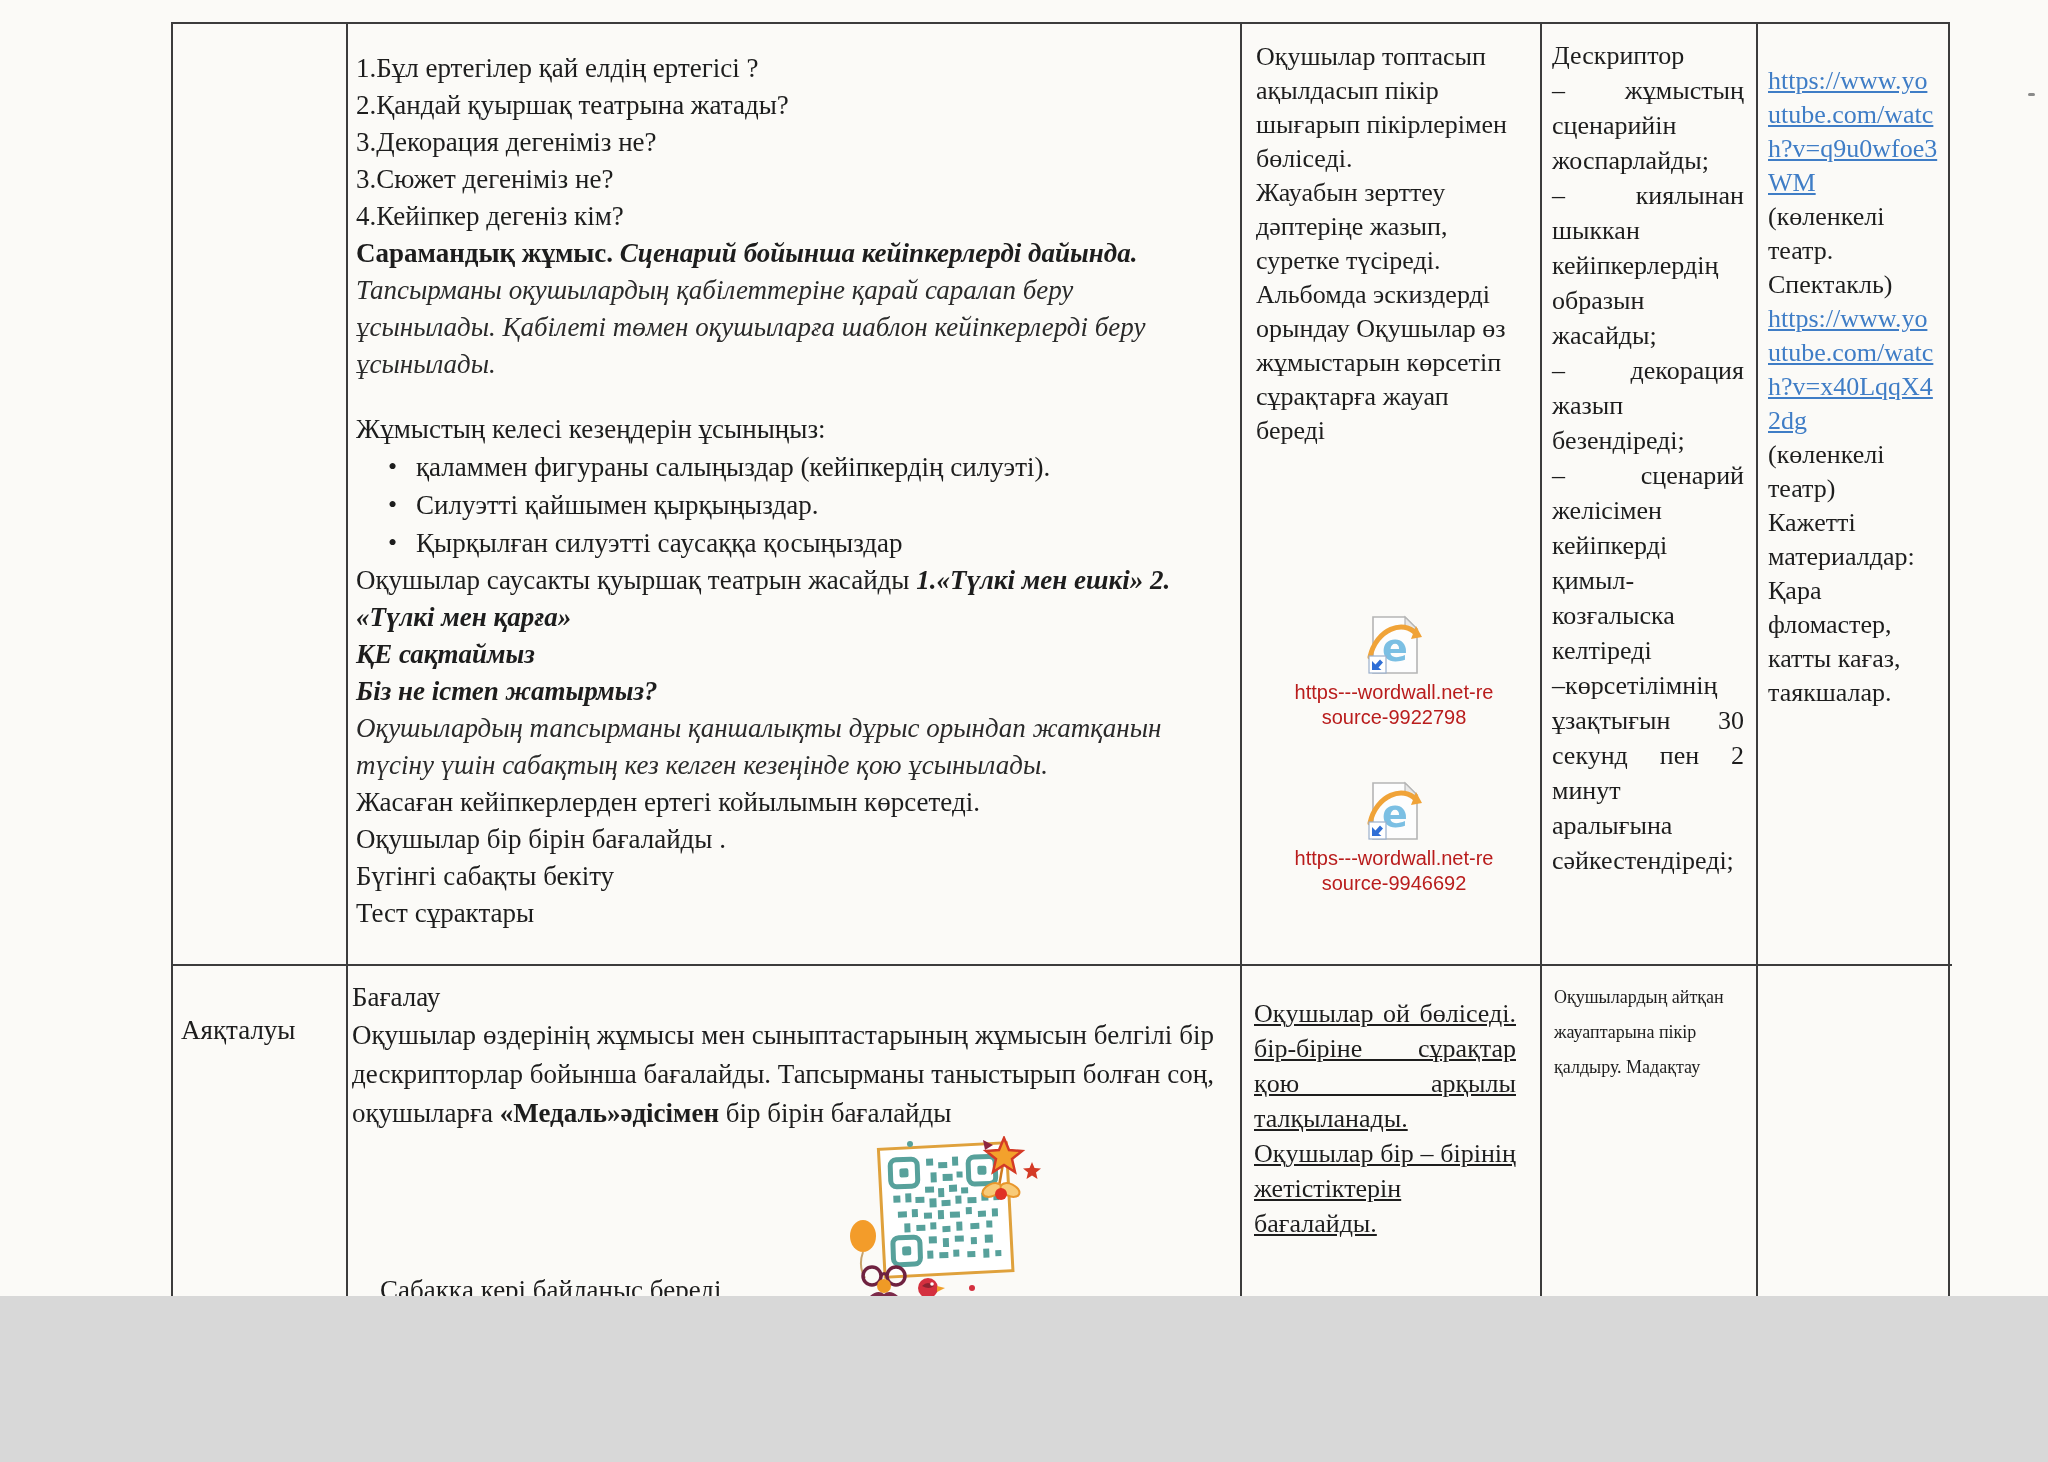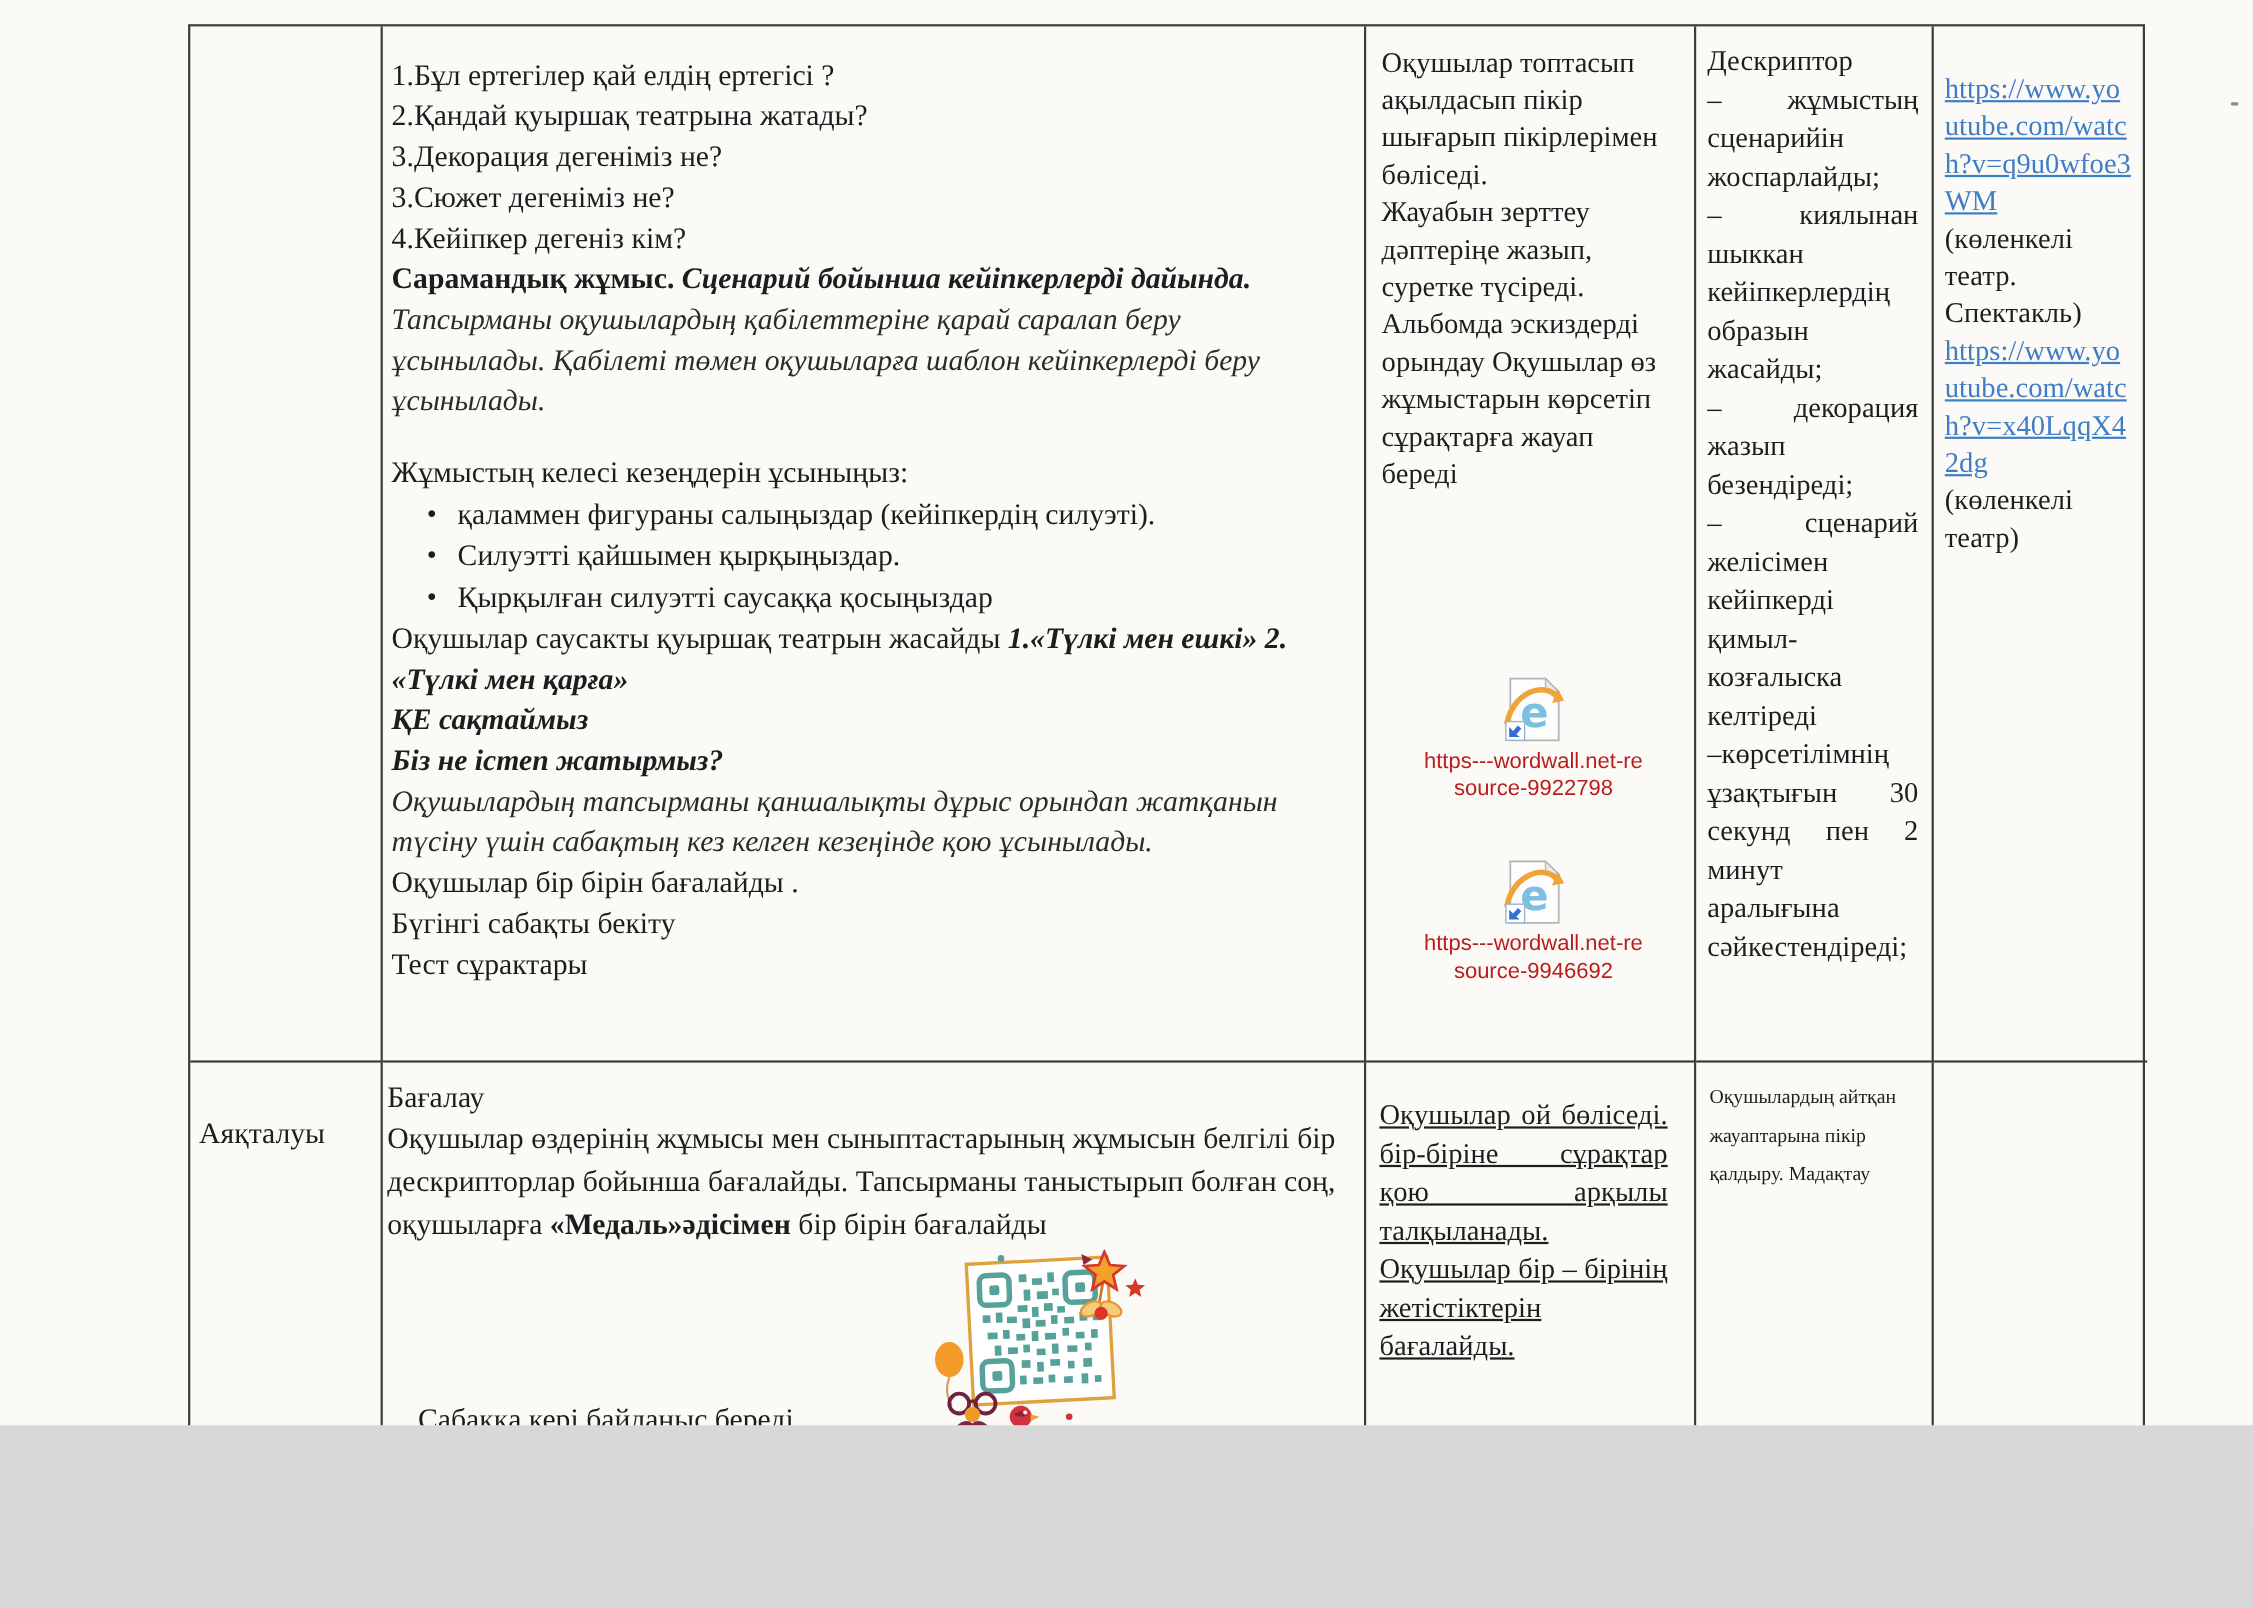--- a/index.html
+++ b/index.html
@@ -81,20 +81,21 @@
       <div class="ln"><span class="bold">Сарамандық жұмыс.</span> <span class="bi">Сценарий бойынша кейіпкерлерді дайында.</span></div>
       <div class="note1 it">Тапсырманы оқушылардың қабілеттеріне қарай саралап беру ұсынылады. Қабілеті төмен оқушыларға шаблон кейіпкерлерді беру ұсынылады.</div>
       <div class="stages">Жұмыстың келесі кезеңдерін ұсыныңыз:</div>
       <div class="b-item">қаламмен фигураны салыңыздар (кейіпкердің силуэті).</div>
       <div class="b-item">Силуэтті қайшымен қырқыңыздар.</div>
       <div class="b-item">Қырқылған силуэтті саусаққа  қосыңыздар</div>
       <div class="ln"><span>Оқушылар саусакты қуыршақ театрын жасайды </span><span class="bi">1.«Түлкі мен ешкі» 2. «Түлкі мен қарға»</span></div>
       <div class="ln bi">ҚЕ сақтаймыз</div>
       <div class="ln bi">Біз не істеп жатырмыз?</div>
       <div class="ln it" style="max-width:860px;">Оқушылардың тапсырманы қаншалықты дұрыс орындап жатқанын түсіну үшін сабақтың кез келген кезеңінде қою ұсынылады.</div>
+      <div class="ln">Жасаған кейіпкерлерден ертегі койылымын көрсетеді.</div>
       <div class="ln">Оқушылар бір бірін бағалайды .</div>
       <div class="ln">Бүгінгі сабақты бекіту</div>
       <div class="ln">Тест сұрактары</div>
     </div>
 
     <div class="cell c-r1c3">
       <div class="para">Оқушылар топтасып ақылдасып пікір шығарып пікірлерімен бөліседі.</div>
       <div class="para">Жауабын зерттеу дәптеріңе жазып, суретке түсіреді.</div>
       <div class="para">Альбомда эскиздерді орындау Оқушылар өз жұмыстарын көрсетіп сұрақтарға жауап береді</div>
 
@@ -132,20 +133,21 @@
       <div class="dline">–  декорация жазып безендіреді;</div>
       <div class="dline">–  сценарий желісімен кейіпкерді қимыл-козғалыска келтіреді</div>
       <div class="dline">–көрсетілімнің ұзақтығын 30 секунд пен 2 минут аралығына сәйкестендіреді;</div>
     </div>
 
     <div class="cell c-r1c5 last-col">
       <div class="blk link">https://www.youtube.com/watch?v=q9u0wfoe3WM</div>
       <div class="blk">(көленкелі театр. Спектакль)</div>
       <div class="blk link">https://www.youtube.com/watch?v=x40LqqX42dg</div>
       <div class="blk">(көленкелі театр)</div>
+      <div class="blk">Кажетті материалдар: Қара фломастер, катты кағаз, таякшалар.</div>
     </div>
 
     <div class="cell c-r2c1 last-row">
       <div>Аяқталуы</div>
     </div>
 
     <div class="cell c-r2c2 last-row">
       <div class="ttl">Бағалау</div>
       <div class="par"><span>Оқушылар өздерінің жұмысы мен сыныптастарының жұмысын белгілі бір дескрипторлар бойынша бағалайды. Тапсырманы таныстырып болған соң, оқушыларға  </span><span class="bold">«Медаль»әдісімен</span><span> бір бірін бағалайды</span></div>
 

